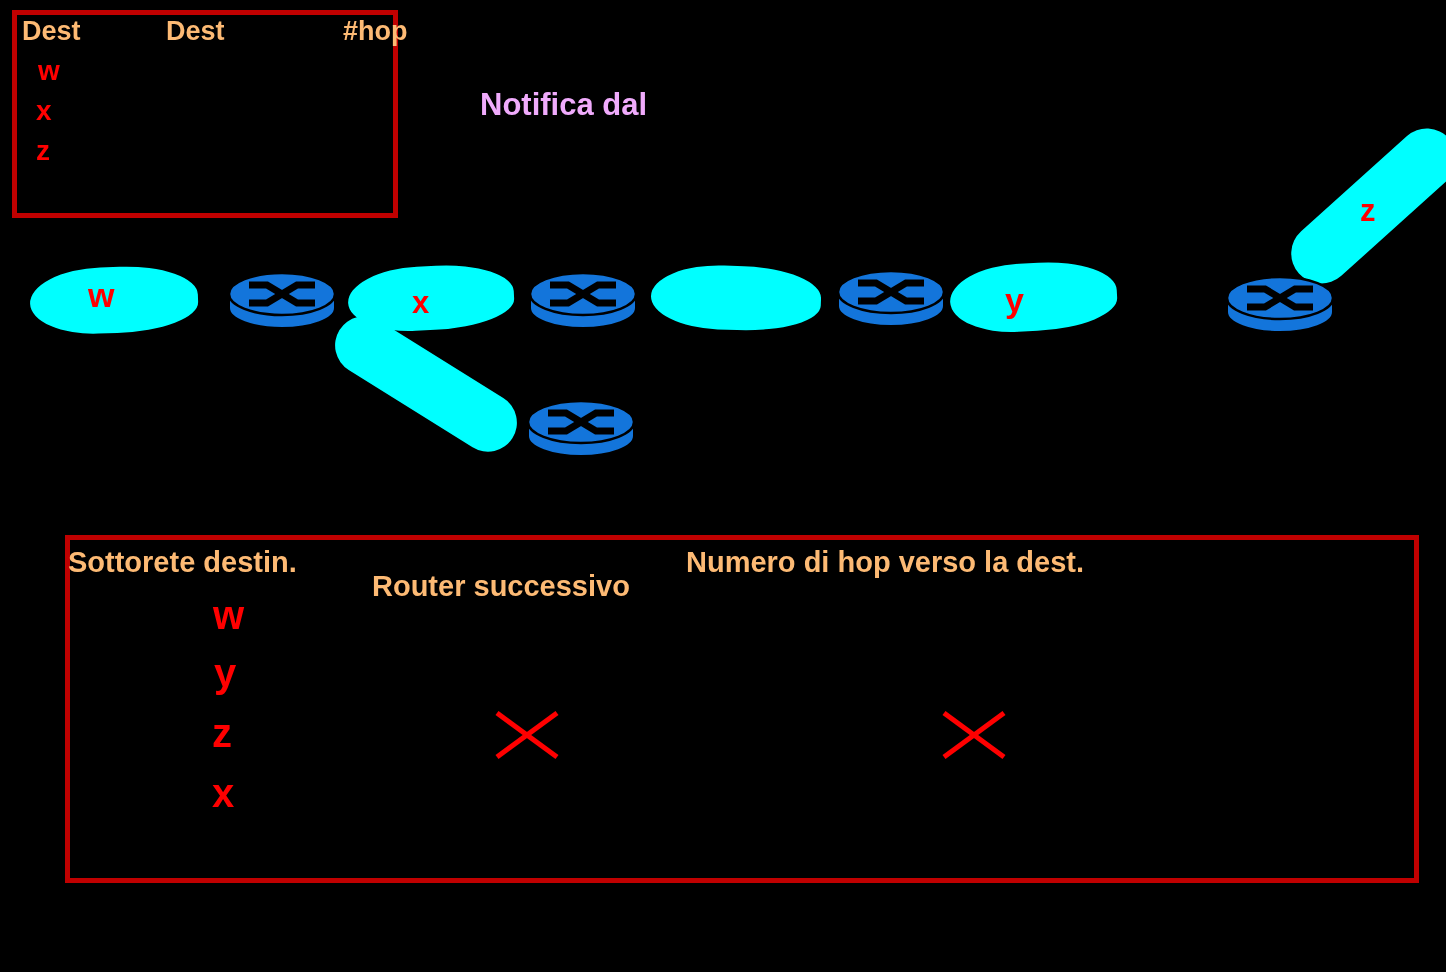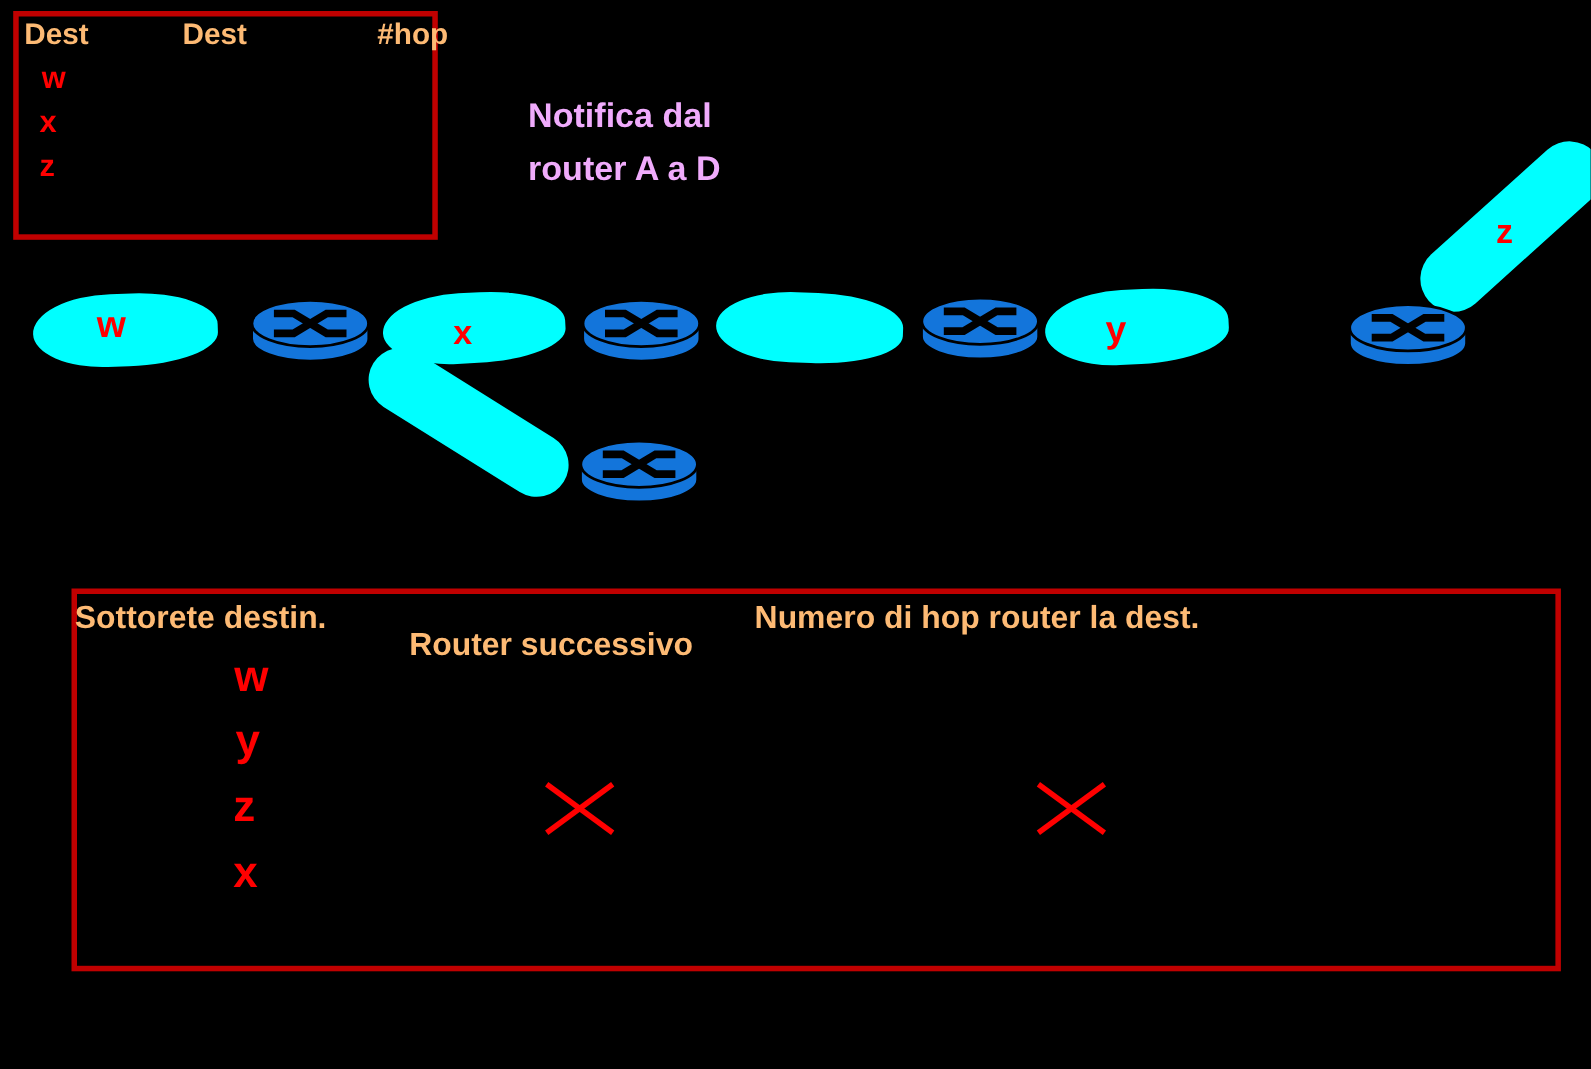--- a/index.html
+++ b/index.html
@@ -51,21 +51,20 @@
 <div class="red-box" id="notif-box"></div>
 <span class="abs orange hdr-sm" style="left:22px;top:16px;">Dest</span>
 <span class="abs orange hdr-sm" style="left:166px;top:16px;">Dest</span>
 <span class="abs orange hdr-sm" style="left:300px;top:16px;margin-left:43px;">#hop</span>
 <span class="abs red-text row-sm" style="left:38px;top:56px;">w</span>
 <span class="abs red-text row-sm" style="left:36px;top:96px;">x</span>
 <span class="abs red-text row-sm" style="left:36px;top:136px;">z</span>
 
 <div class="abs" id="slide-title">
   <div>Notifica dal</div>
-  <div>router A a D</div>
 </div>
 
 <div class="blob organic" id="blob-w"></div>
 <div class="blob organic" id="blob-x"></div>
 <div class="blob organic" id="blob-mid"></div>
 <div class="blob organic" id="blob-y"></div>
 <div class="blob" id="blob-z"></div>
 <div class="blob" id="blob-lower"></div>
 
 <span class="net-label" style="left:88px;top:278px;">w</span>
@@ -100,21 +99,21 @@
 <svg class="router" id="router-5" viewBox="0 0 110 62">
   <path d="M2,24 v14 a53,20 0 0 0 106,0 v-14 z" fill="#1375DB" stroke="#000" stroke-width="2"></path>
   <ellipse cx="55" cy="24" rx="53" ry="21" fill="#1375DB" stroke="#000" stroke-width="2.5"></ellipse>
   <path d="M22,15 H40 L70,33 H88" fill="none" stroke="#000" stroke-width="7"></path>
   <path d="M22,33 H40 L70,15 H88" fill="none" stroke="#000" stroke-width="7"></path>
 </svg>
 
 <div class="red-box" id="routing-box"></div>
 <span class="abs orange hdr-lg" style="left:68px;top:546px;">Sottorete destin.</span>
 <span class="abs orange hdr-lg" style="left:372px;top:570px;">Router successivo</span>
-<span class="abs orange hdr-lg" style="left:686px;top:546px;">Numero di hop router la dest.</span>
+<span class="abs orange hdr-lg" style="left:686px;top:546px;">Numero di hop verso la dest.</span>
 
 <span class="abs red-text row-lg" style="left:213px;top:594px;">w</span>
 <span class="abs red-text row-lg" style="left:214px;top:652px;">y</span>
 <span class="abs red-text row-lg" style="left:212px;top:712px;">z</span>
 <span class="abs red-text row-lg" style="left:212px;top:772px;">x</span>
 
 <svg class="xmark" id="xmark-next" viewBox="0 0 64 48">
   <line x1="2" y1="2" x2="62" y2="46" stroke="#FF0000" stroke-width="5"></line>
   <line x1="2" y1="46" x2="62" y2="2" stroke="#FF0000" stroke-width="5"></line>
 </svg>

